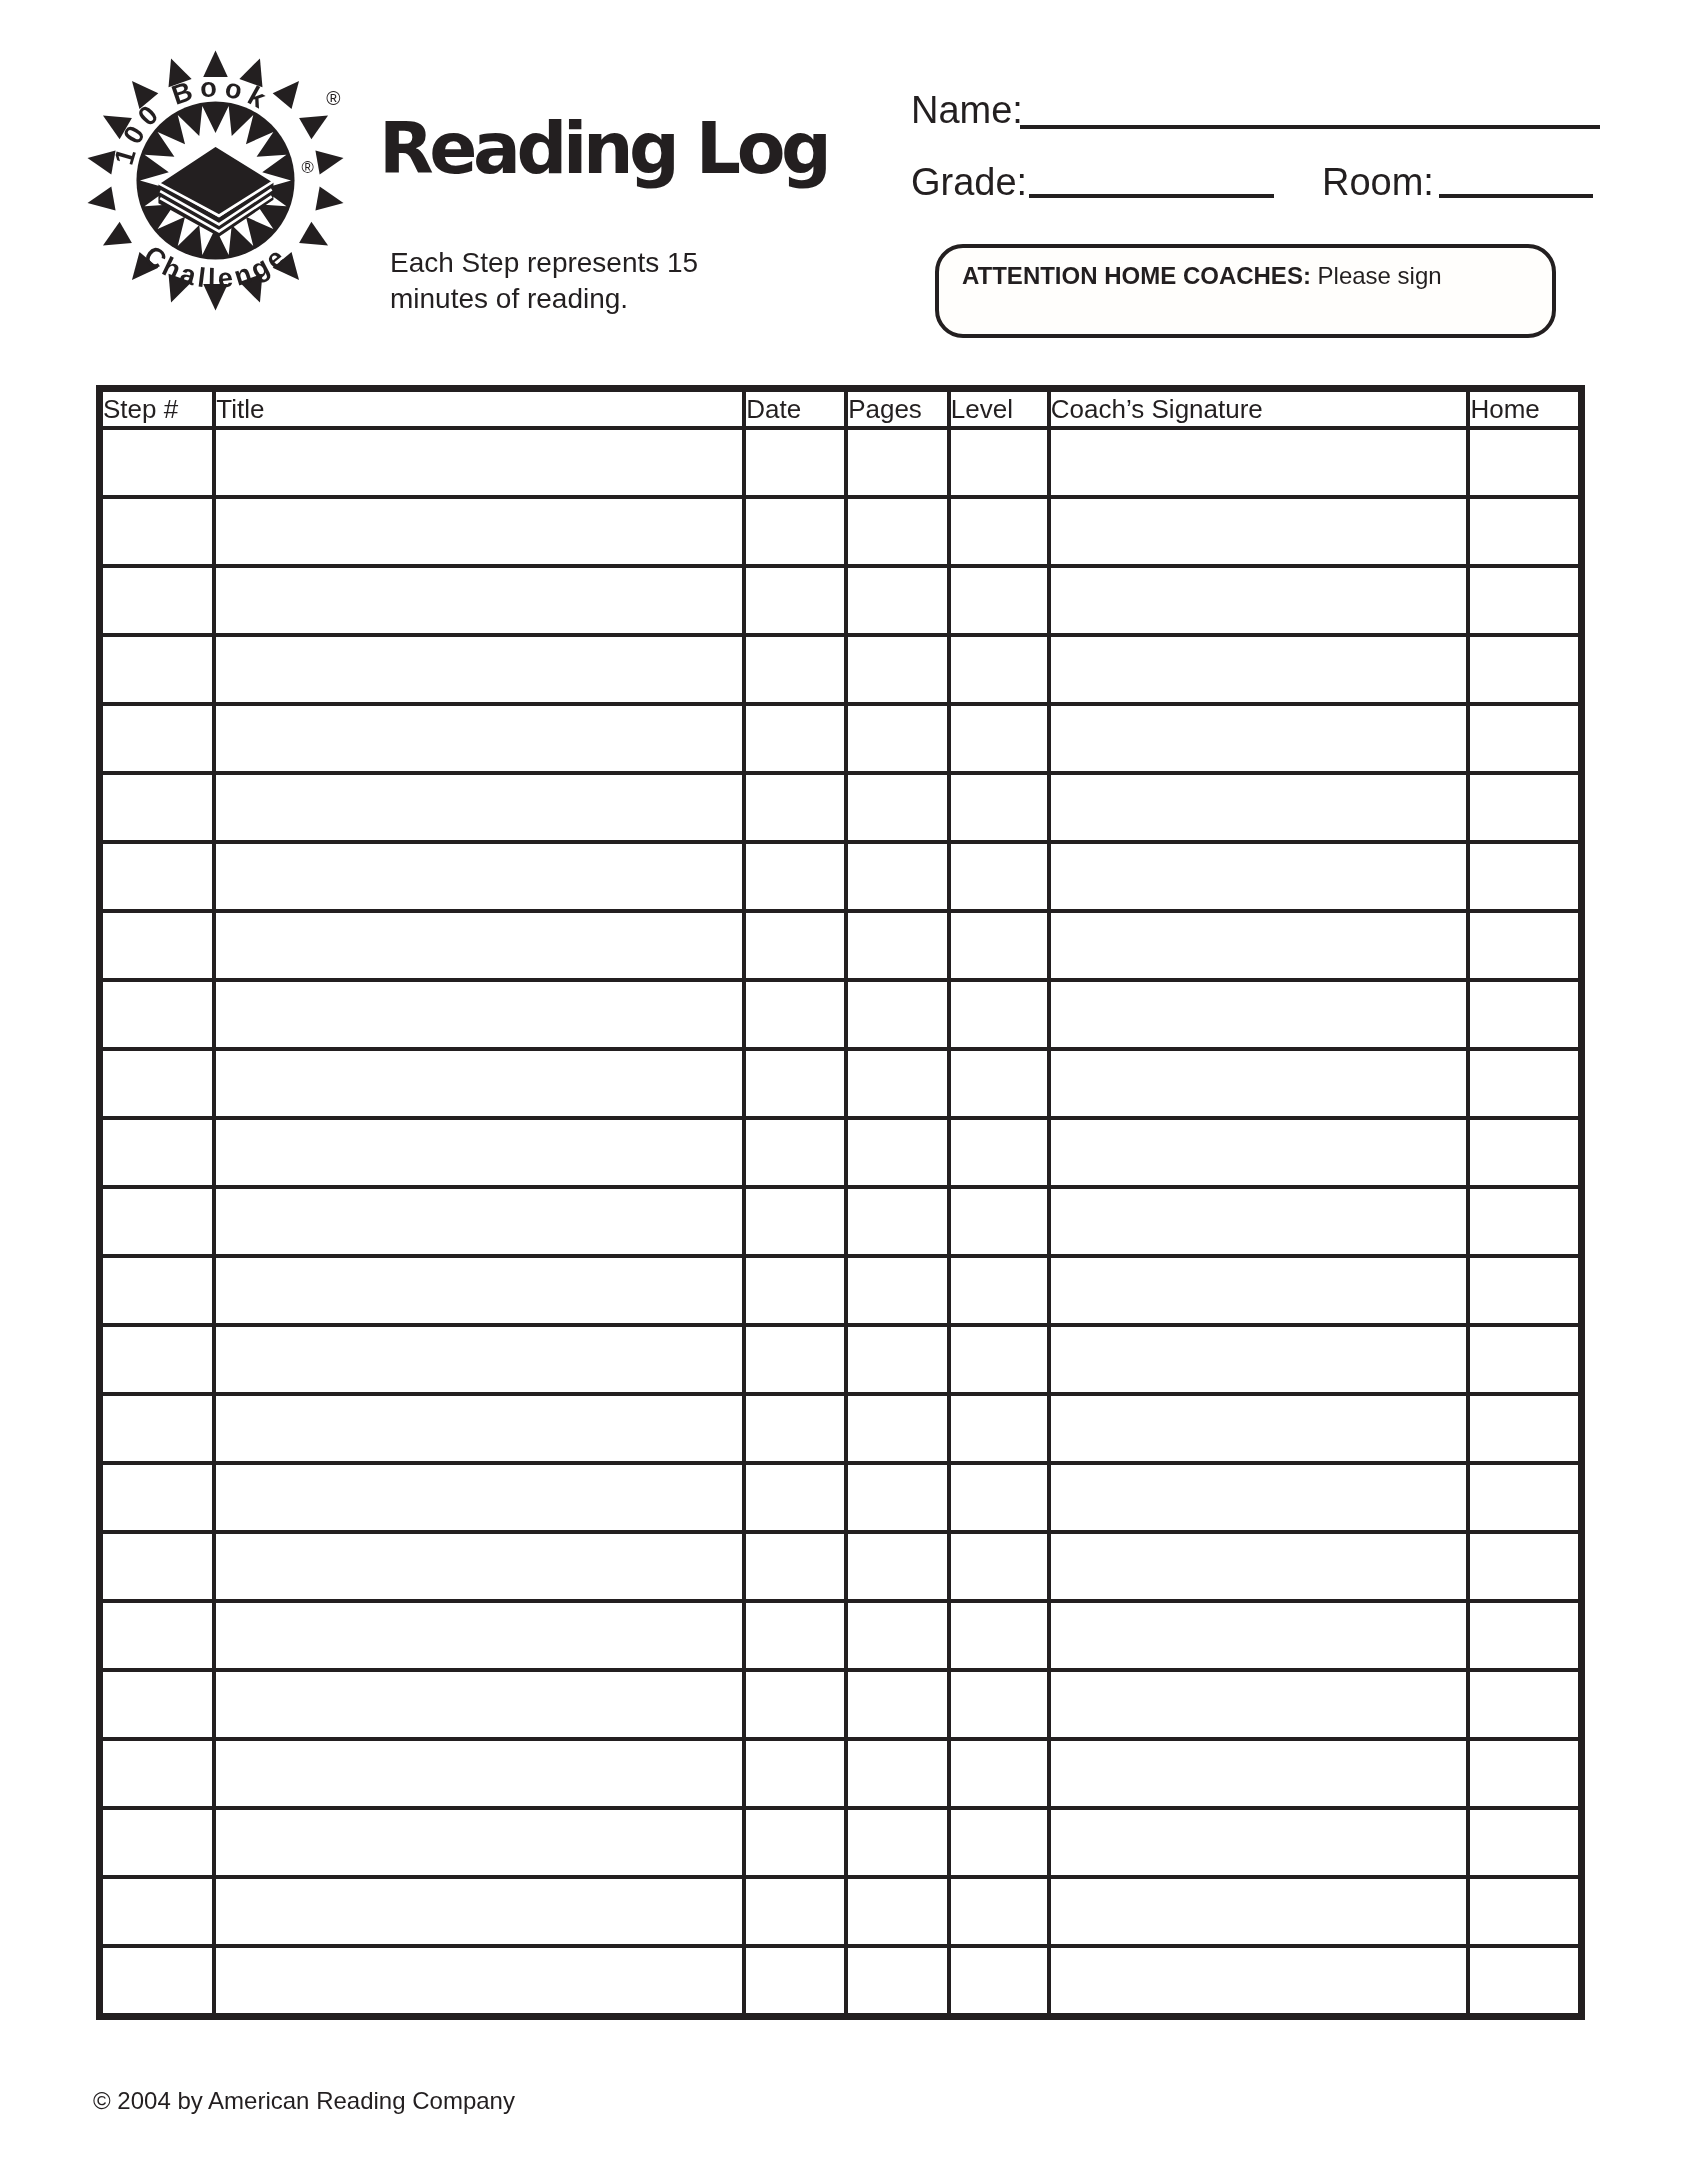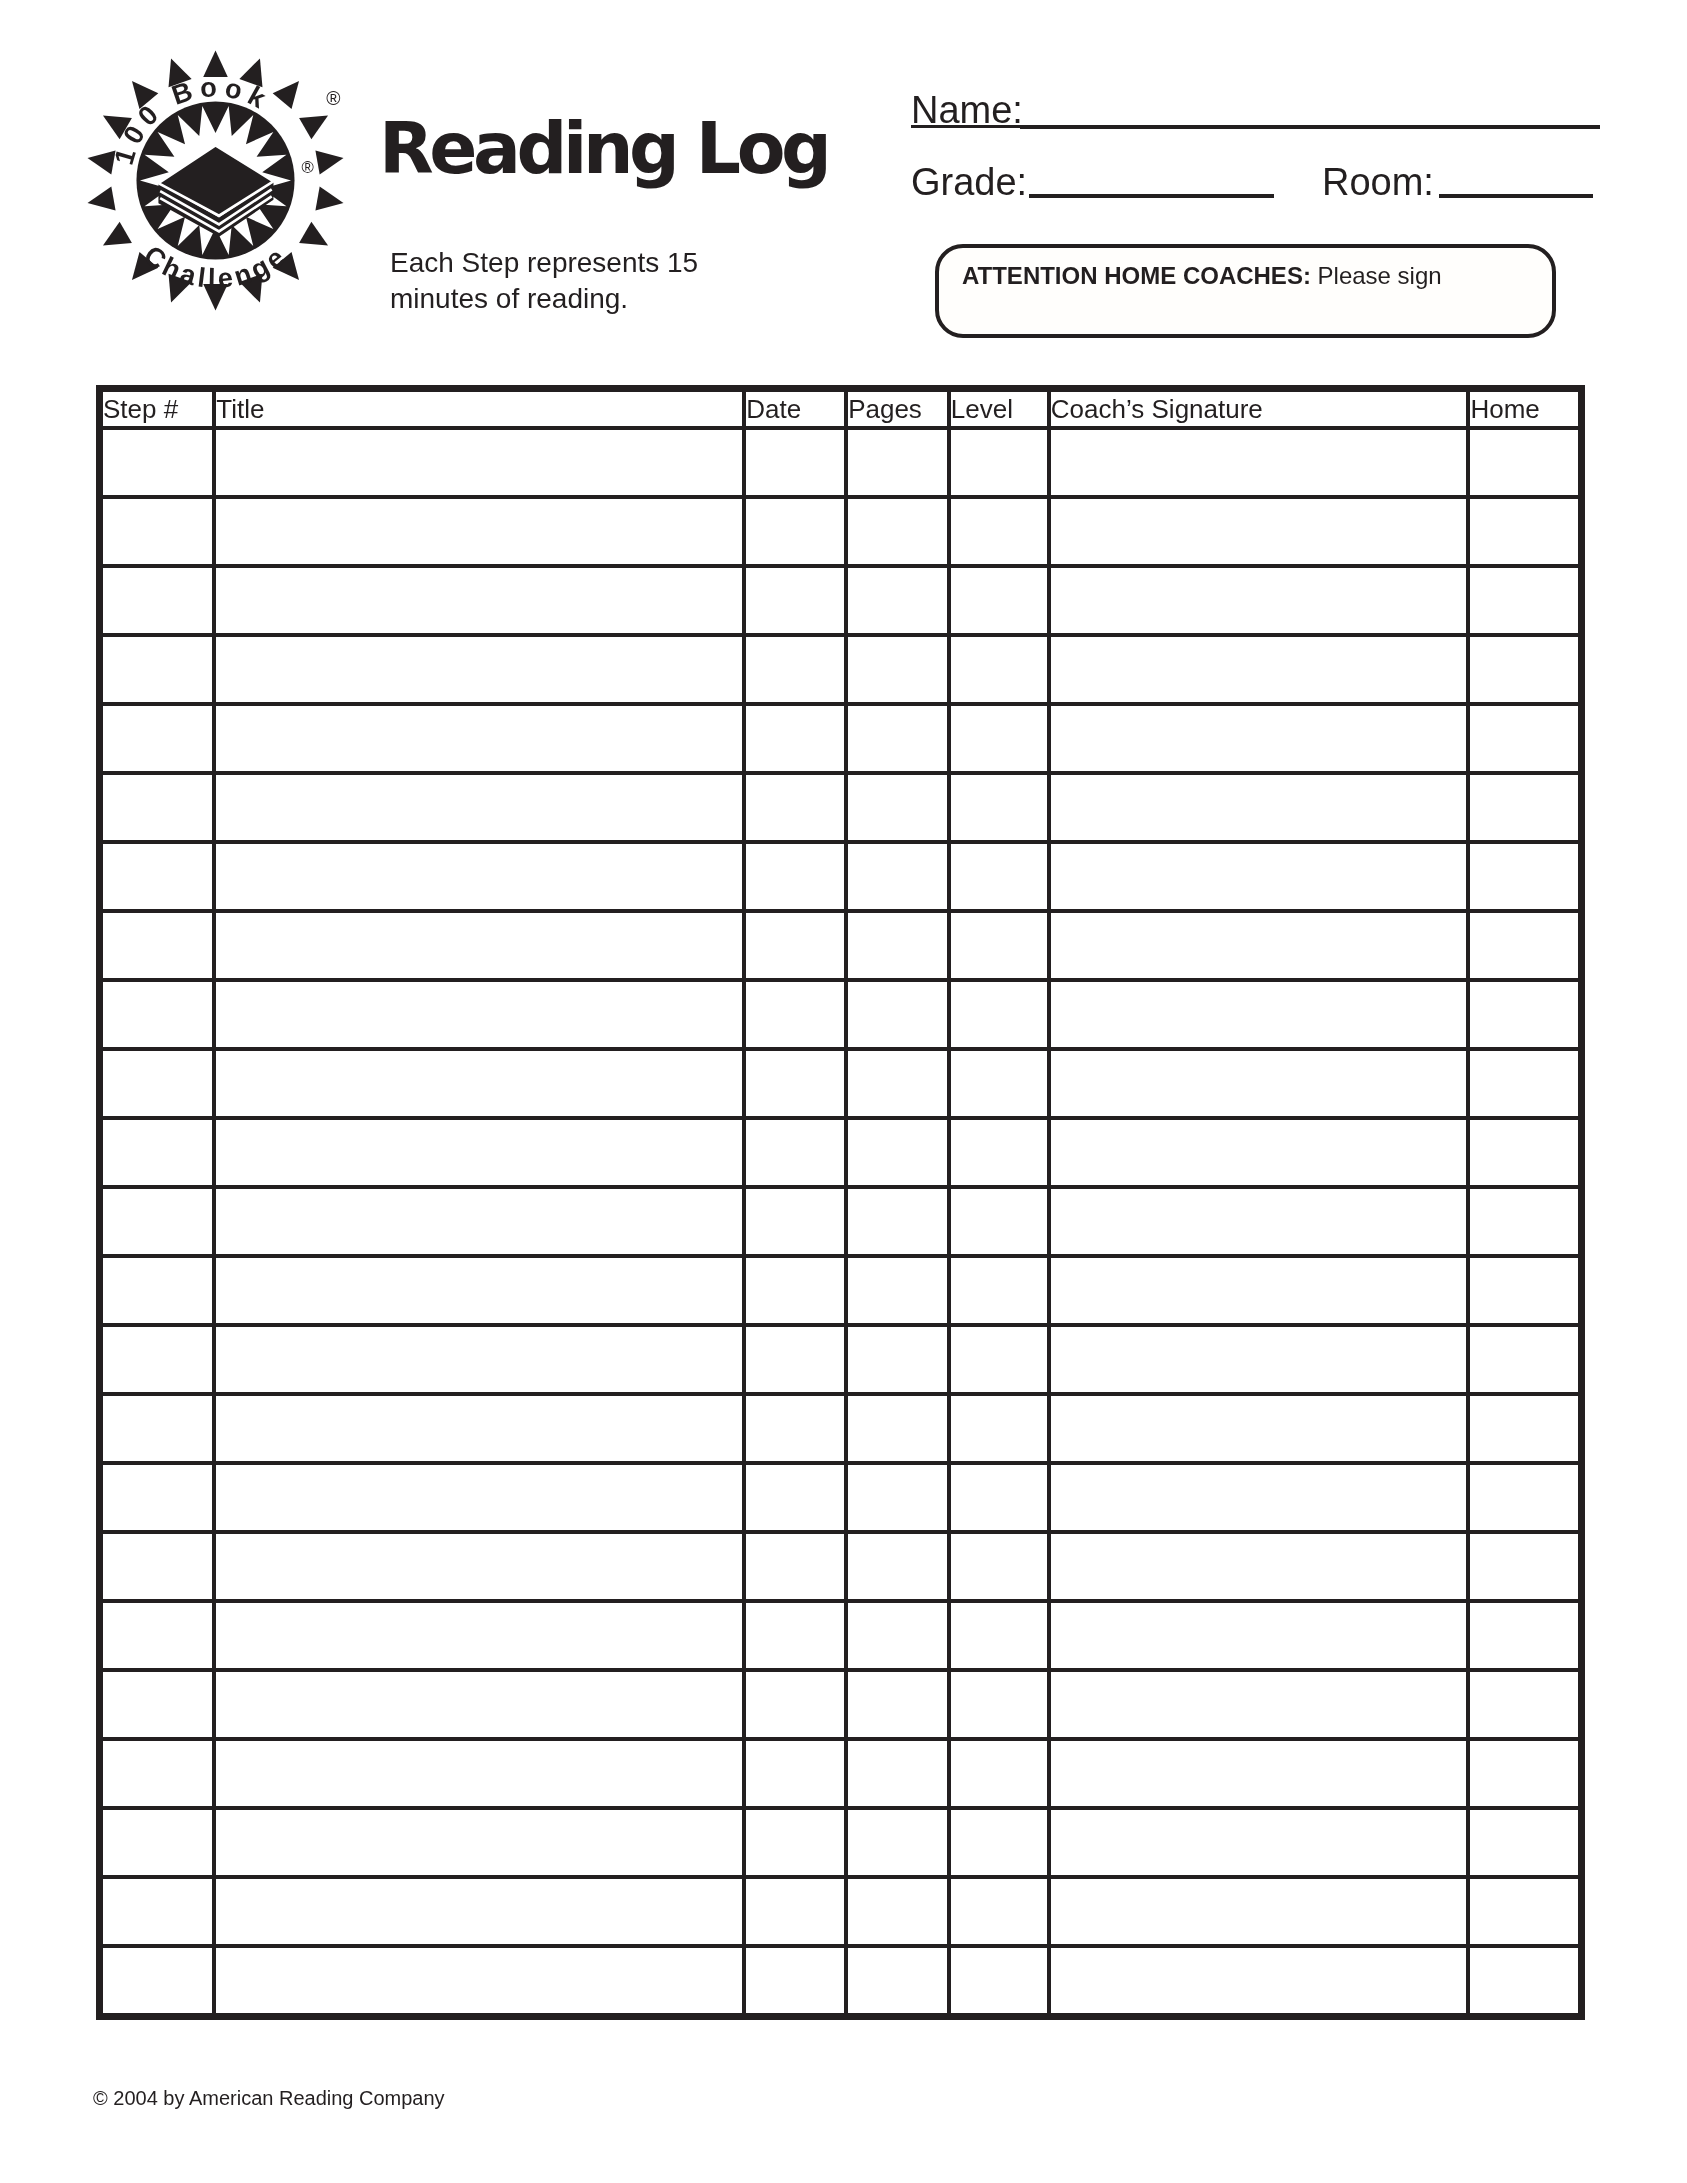--- a/index.html
+++ b/index.html
@@ -29,21 +29,21 @@
   }
   .subtitle {
     left: 390px; top: 245px;
     font-size: 28px;
     line-height: 36px;
     color: #231f20;
   }
 
   
   .field-label { font-size: 38px; color: #231f20; white-space: nowrap; }
-  .name-label  { left: 911px; top: 89px; text-decoration: underline; }
+  .name-label  { left: 911px; top: 89px; }
   .grade-label { left: 911px; top: 161px; }
   .room-label  { left: 1322px; top: 161px; }
   .rule { height: 3.5px; background: #231f20; }
   .name-rule  { left: 1020px; top: 125px; width: 580px; }
   .grade-rule { left: 1029px; top: 194px; width: 245px; }
   .room-rule  { left: 1439px; top: 194px; width: 154px; }
 
   
   .attention-box {
     left: 935px; top: 244px;
@@ -91,21 +91,21 @@
   
   .footer-note {
     left: 93px; top: 2037px;
     font-size: 27px;
     font-weight: bold;
     color: #231f20;
     white-space: nowrap;
   }
   .copyright {
     left: 93px; top: 2087px;
-    font-size: 20px;
+    font-size: 24px;
     color: #231f20;
     white-space: nowrap;
     text-align: right;
   }
 
   .logo text { font-family: "Liberation Sans", sans-serif; }
 </style>
 </head>
 <body>
 

